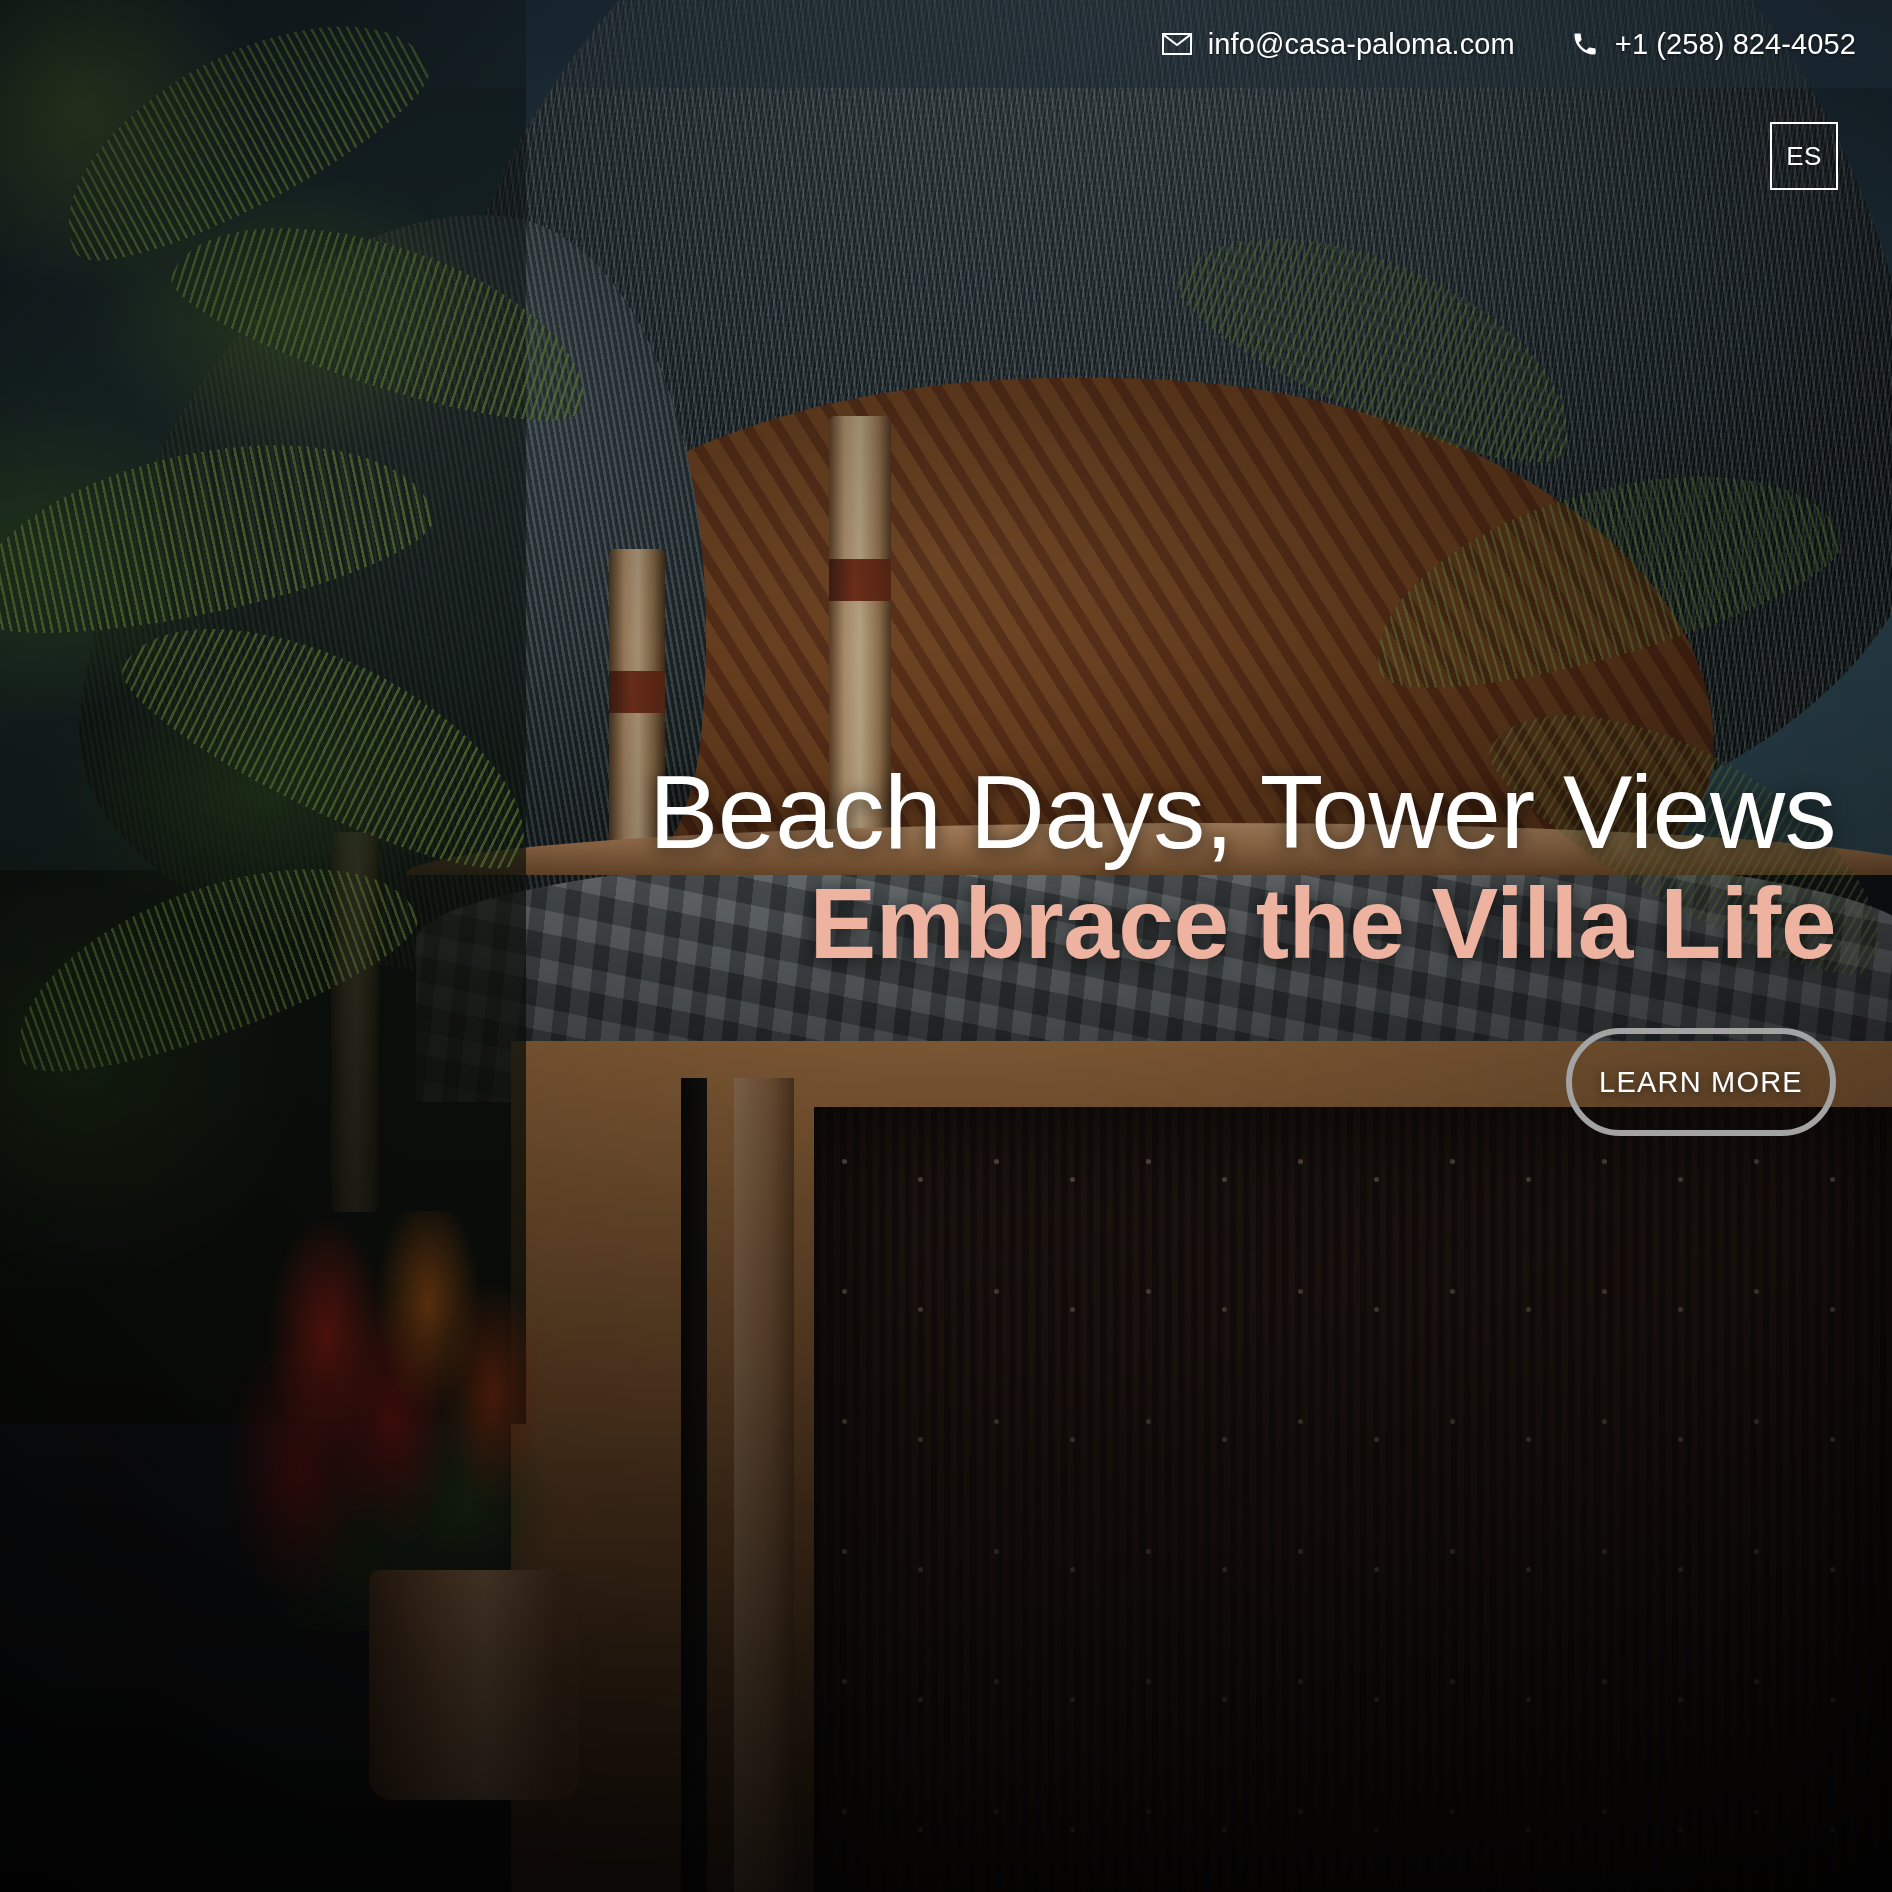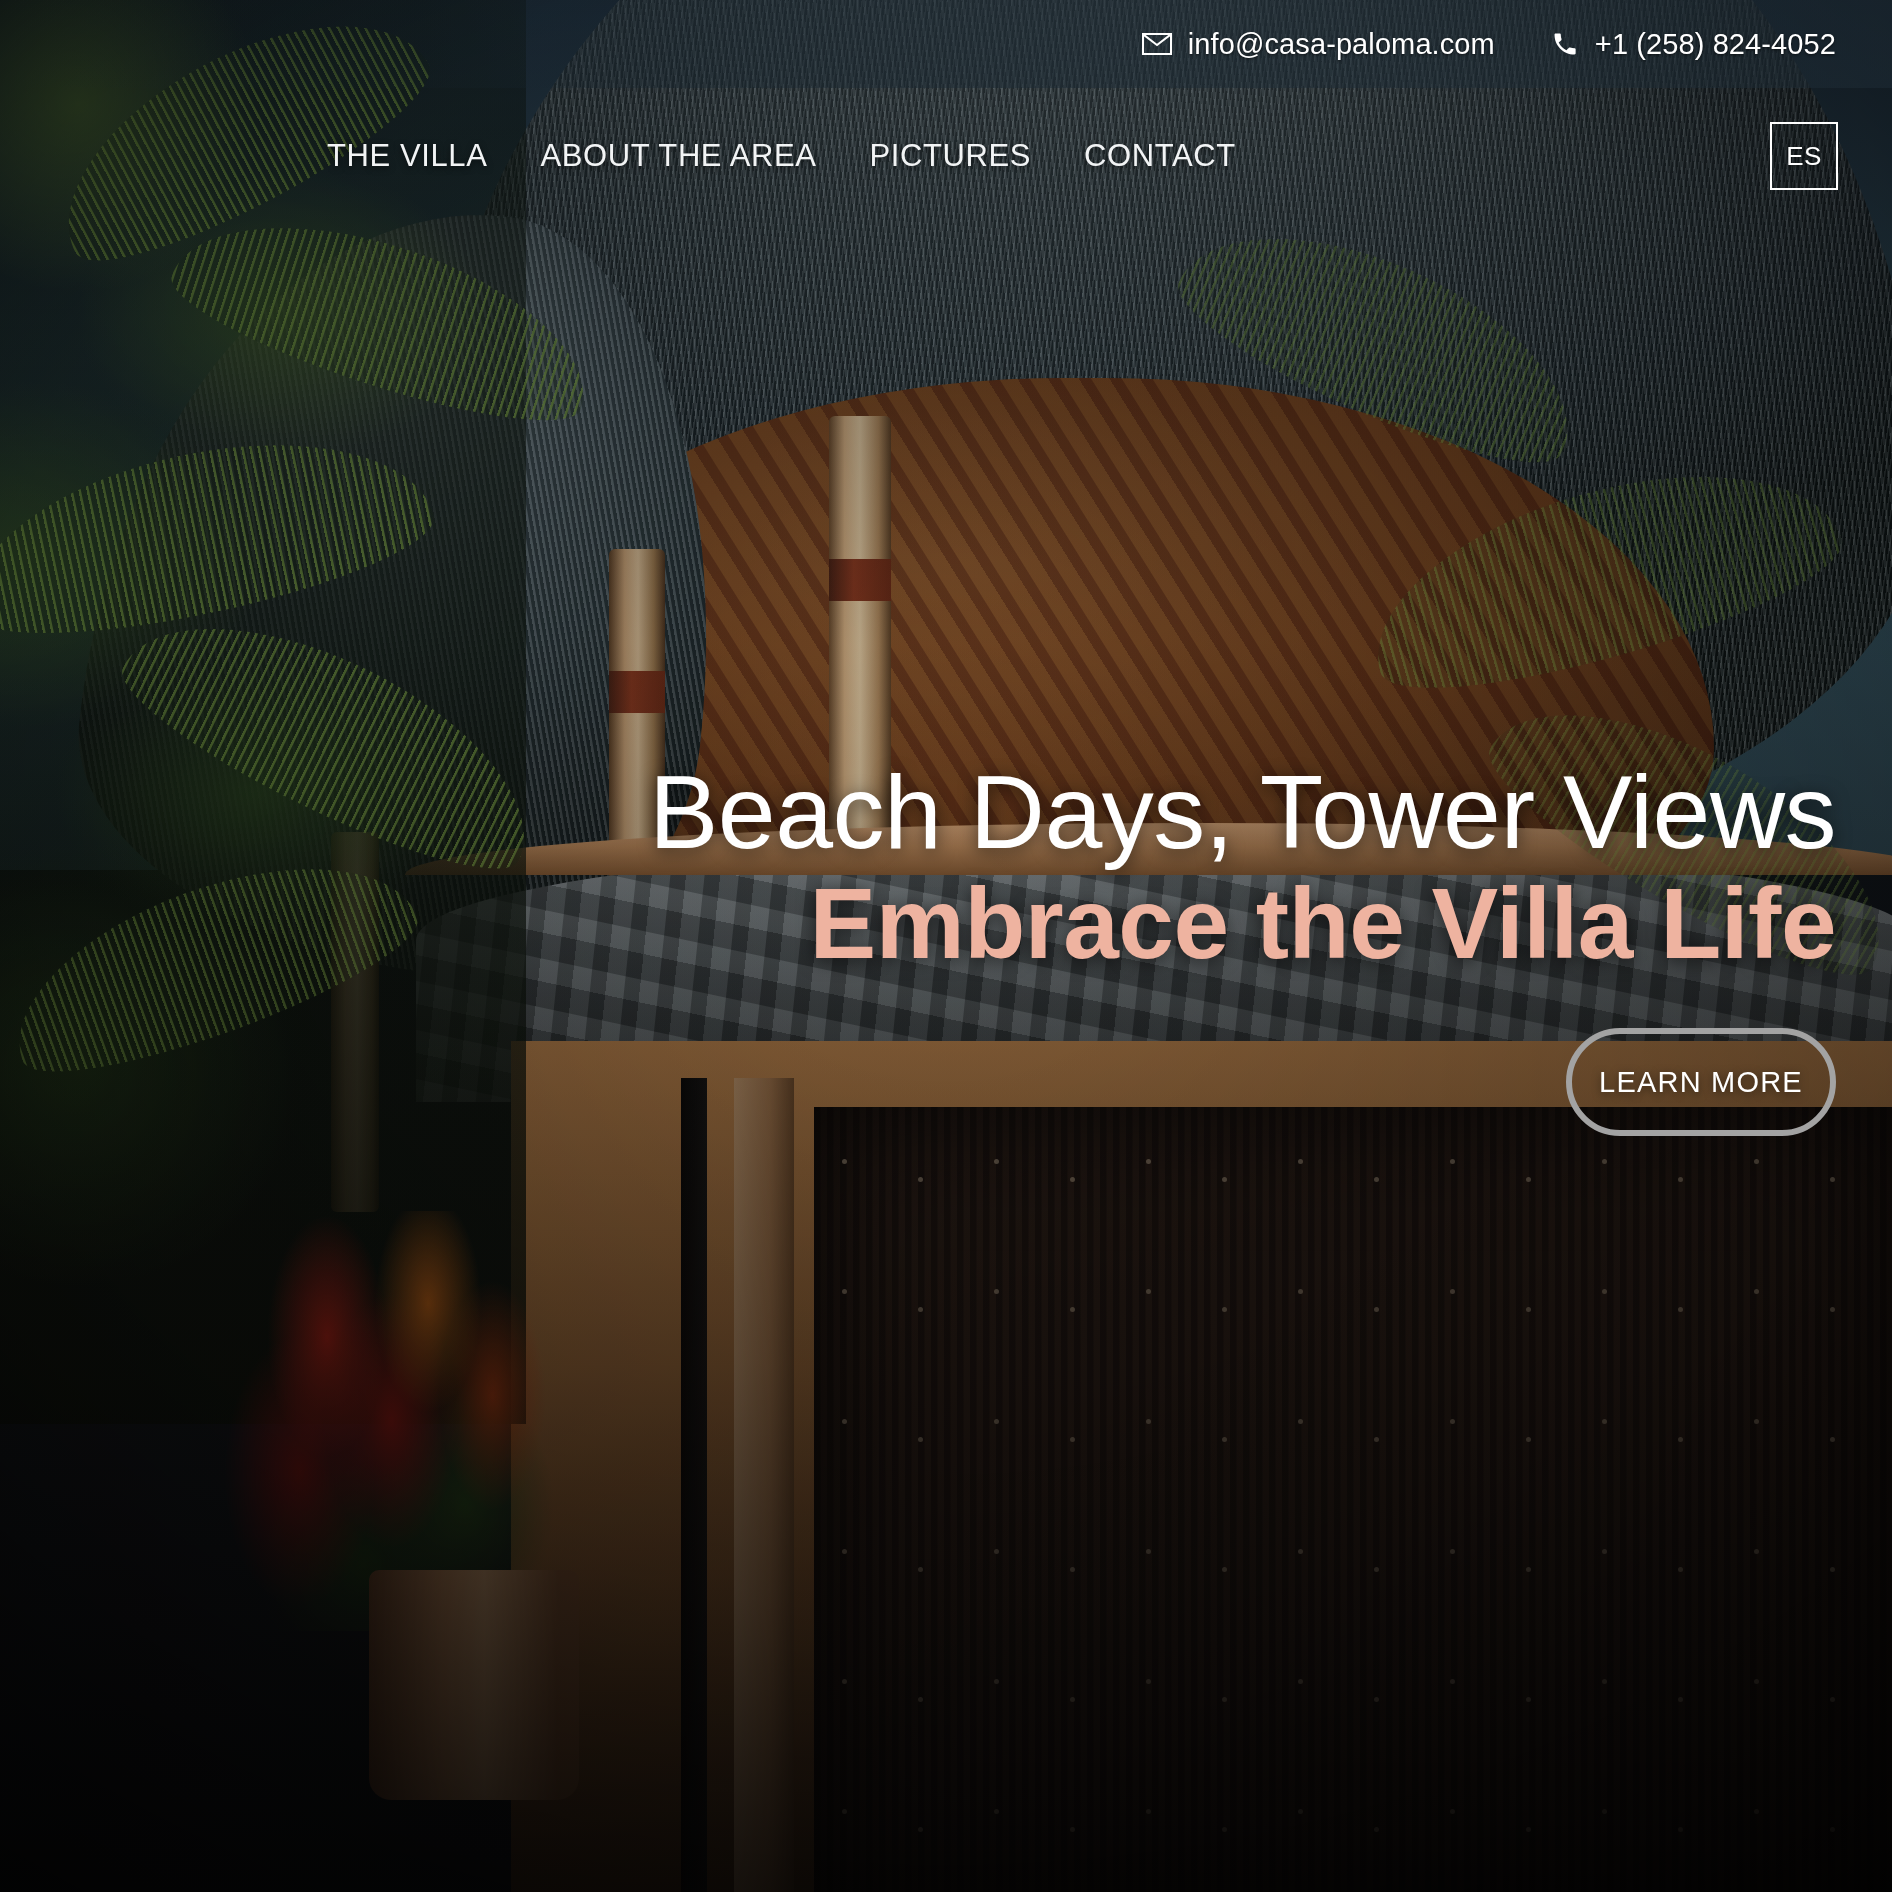--- a/index.html
+++ b/index.html
@@ -190,21 +190,21 @@
     background:
       radial-gradient(ellipse 85% 70% at 50% 42%, rgba(0,0,0,0) 0%, rgba(0,0,0,.30) 62%, rgba(0,0,0,.70) 100%),
       linear-gradient(180deg, rgba(8,12,18,.30) 0%, rgba(10,10,12,.18) 34%, rgba(12,8,6,.46) 72%, rgba(6,5,5,.80) 100%);
   }
 
   
   .topbar {
     position:absolute; left:0; top:0; width:100%; height:88px;
     background:linear-gradient(90deg, rgba(20,34,45,0) 0%, rgba(22,36,46,.10) 22%, rgba(24,38,48,.42) 34%, rgba(28,42,52,.55) 55%, rgba(30,44,54,.52) 100%);
     display:flex; align-items:center; justify-content:flex-end;
-    padding-right:56px; gap:56px;
+    padding-right:36px; gap:56px;
     z-index:40;
   }
   .contact-item {
     display:flex; align-items:center; gap:16px;
     color:#ffffff; font-size:29px; letter-spacing:.1px;
     text-decoration:none; white-space:nowrap;
     text-shadow:0 1px 3px rgba(0,0,0,.6);
   }
   .contact-item svg { display:block; }
 
@@ -428,26 +428,20 @@
           <path d="M6.6 10.8c1.5 2.9 3.7 5.1 6.6 6.6l2.2-2.2c.3-.3.7-.4 1-.2 1.2.4 2.4.6 3.7.6.6 0 1 .4 1 1V20c0 .6-.4 1-1 1C10.6 21 3 13.4 3 4c0-.6.4-1 1-1h3.4c.6 0 1 .4 1 1 0 1.3.2 2.5.6 3.7.1.4 0 .8-.2 1.1l-2.2 2z"></path>
         </svg>
       </span>
       <span>+1 (258) 824-4052</span>
     </a>
   </div>
 
   <div class="navrow">
 
 
-    <div class="navlinks">
-      <a class="navlink" href="#">THE VILLA</a>
-      <a class="navlink" href="#">ABOUT THE AREA</a>
-      <a class="navlink" href="#">PICTURES</a>
-      <a class="navlink" href="#">CONTACT</a>
-    </div>
 
     <button class="lang-btn">ES</button>
   </div>
 
   <div class="hero-copy">
     <div class="headline-1">Beach Days, Tower Views</div>
     <div class="headline-2">Embrace the Villa Life</div>
     <div class="cta-row">
       <a class="cta" href="#">LEARN MORE</a>
     </div>

